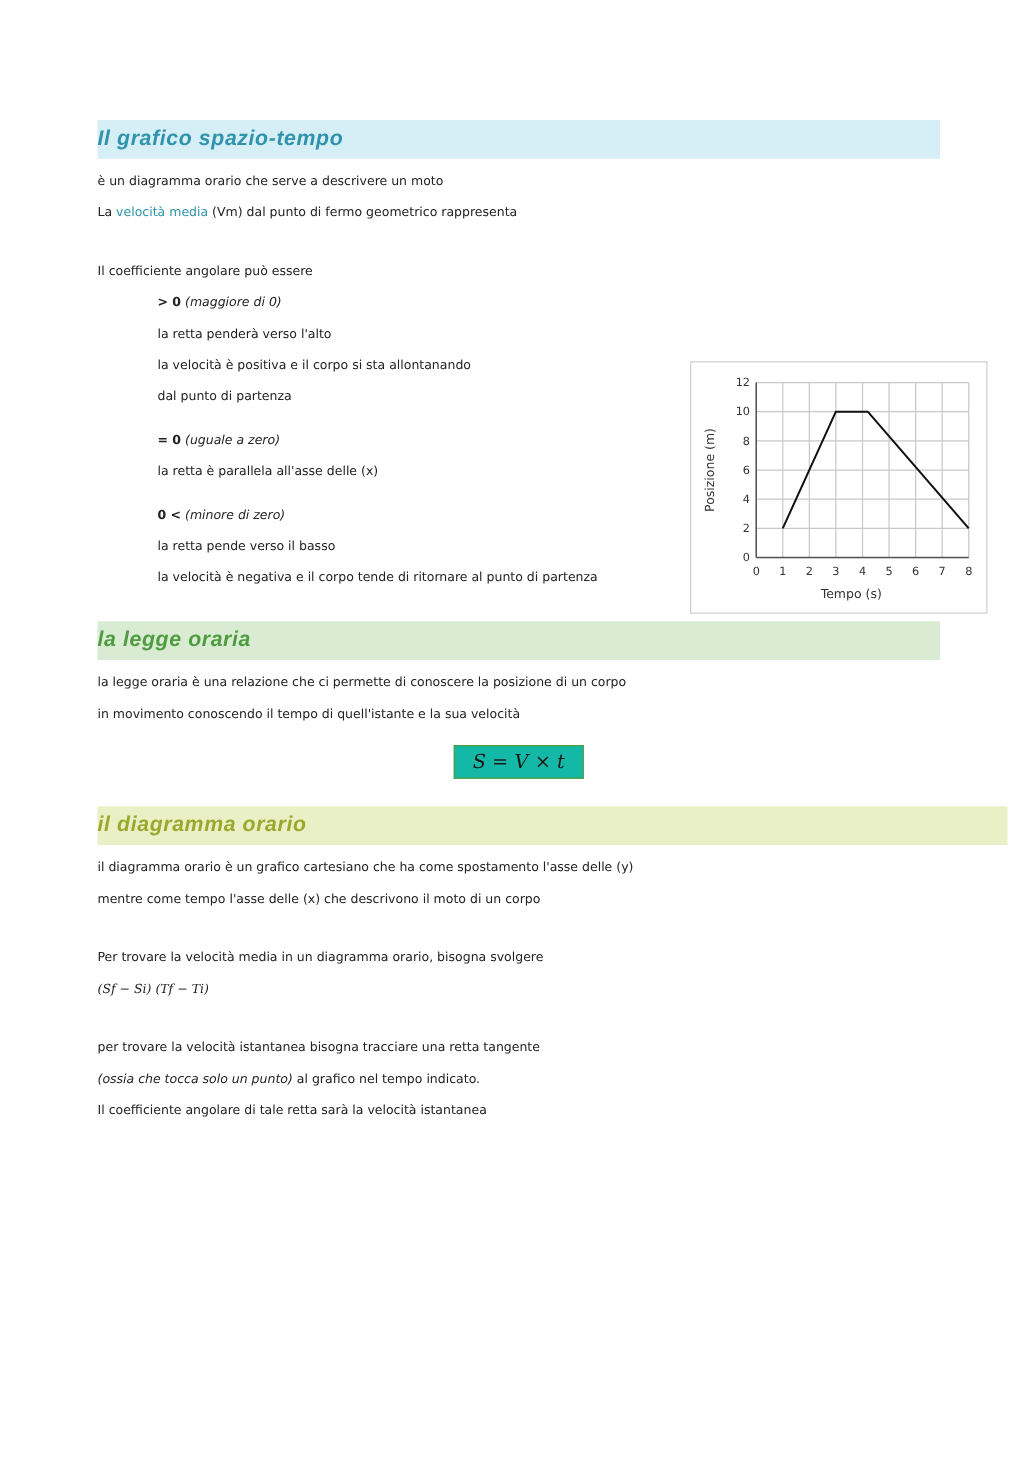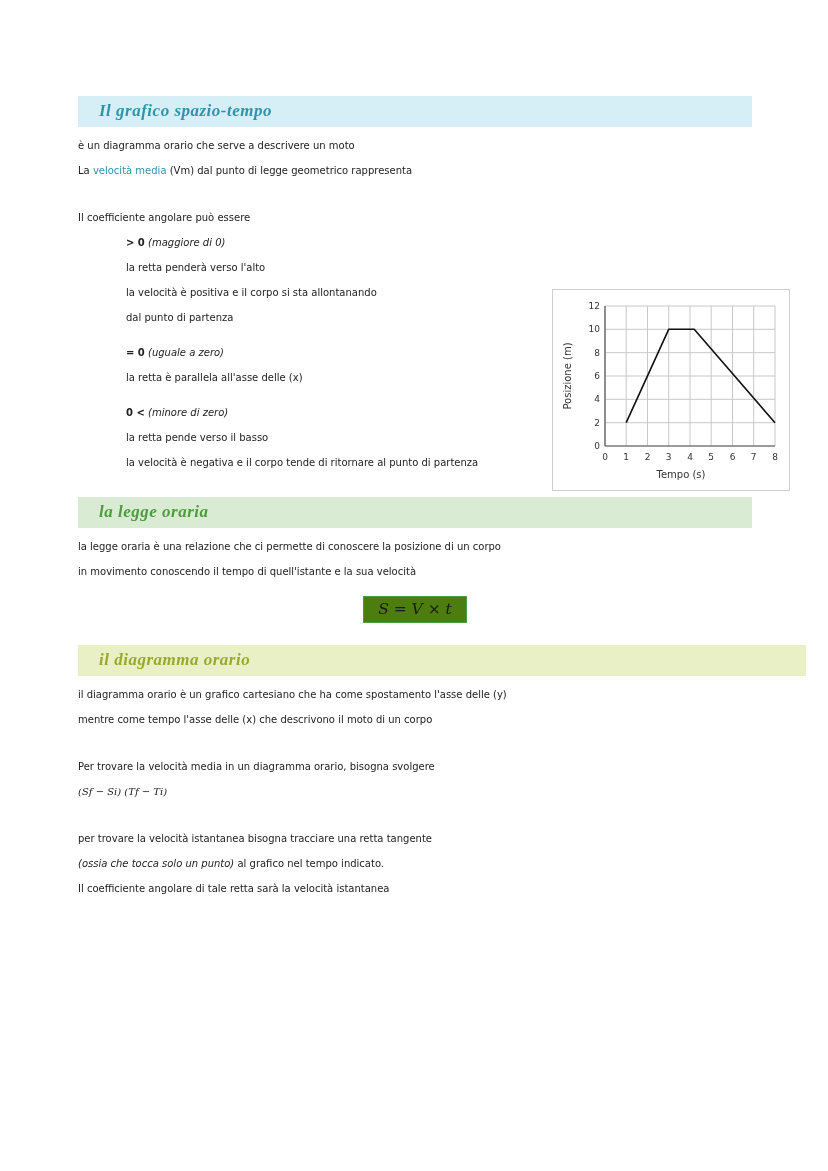--- a/index.html
+++ b/index.html
@@ -26,22 +26,22 @@
     position: absolute;
     left: 78px;
     top: 96px;
     width: 674px;
   }
 
   
   .hl-bar {
     display: block;
     box-sizing: border-box;
-    padding: 5px 8px 6px 21px;
-    font-family: Liberation Serif, serif;
+    padding: 5px 8px 6px 0;
+    font-family: Liberation Sans, sans-serif;
     font-style: italic;
     font-weight: bold;
     font-size: 17px;
     letter-spacing: 0.5px;
   }
   .hl-blue {
     background: #d6eef5;
     color: #2f93ab;
     width: 674px;
   }
@@ -95,21 +95,21 @@
 
   
   .formula-wrap {
     width: 674px;
     text-align: center;
     margin-top: 12px;
   }
   .formula {
     display: inline-block;
     border: 1px solid #4e9c3f;
-    background: #4d7c0f;
+    background: #14b8a6;
     padding: 3px 14px 4px 14px;
     font-family: "DejaVu Serif", serif;
     font-style: italic;
     font-size: 15.5px;
     color: #1a1a1a;
   }
 
   .serif-ital {
     font-family: "DejaVu Serif", serif;
     font-style: italic;
@@ -119,21 +119,21 @@
 <body>
 
 <div class="page">
 
   <div class="content">
 
     <div class="hl-bar hl-blue">Il grafico spazio-tempo</div>
 
     <div class="block">
       <p class="para">è un diagramma orario che serve a descrivere un moto</p>
-      <p class="para"><span>La </span><span class="teal">velocità media</span><span> (Vm) dal punto di legge </span><span class="underline">geometrico</span><span> rappresenta</span></p>
+      <p class="para"><span>La </span><span class="teal">velocità media</span><span> (Vm) dal punto di fermo </span><span class="underline">geometrico</span><span> rappresenta</span></p>
     </div>
 
     <div class="gap-md"></div>
 
     <p class="para">Il coefficiente angolare può essere</p>
 
     <div class="indent-1">
       <p class="para"><span class="bold">&gt; 0</span>
         <span class="ital">(maggiore di 0)</span></p>
       <p class="para">la retta penderà verso l'alto</p>

